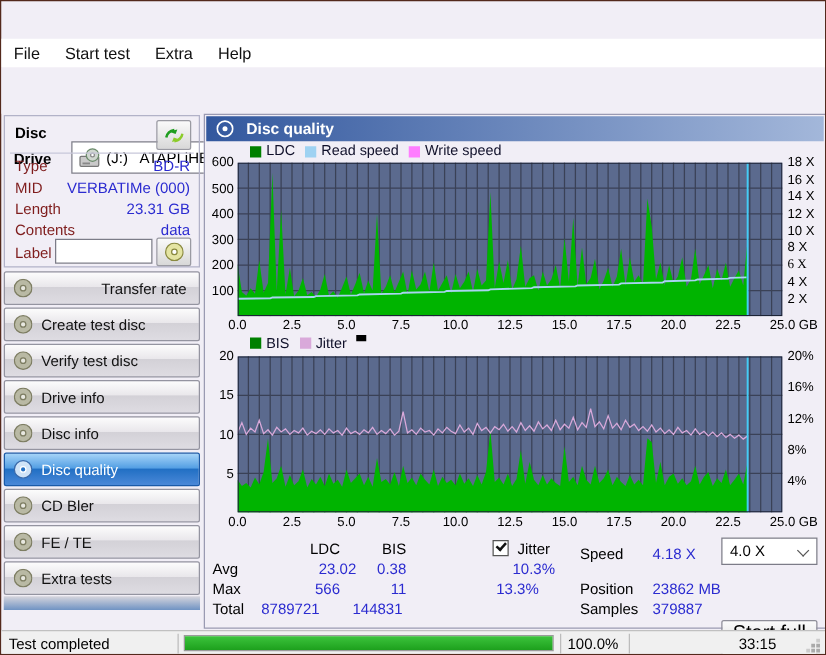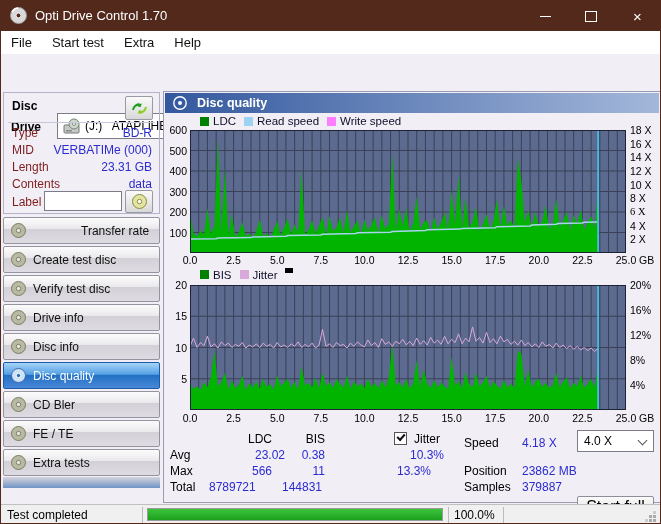--- a/index.html
+++ b/index.html
@@ -64,37 +64,20 @@
   .pframe{position:absolute;left:146px;top:3px;width:296px;height:13px;border:1px solid #9a9a9a;background:#fff;box-sizing:border-box;}
   .pfill{height:100%;background:linear-gradient(#3cc43c,#1da01d);}
   .grip{position:absolute;right:4px;bottom:3px;width:3px;height:3px;background:#aaa;
         box-shadow:-4px 0 #aaa,0 -4px #aaa,-8px 0 #ccc,0 -8px #ccc,-4px -4px #aaa;}
 </style>
 </head>
 <body>
 
 <div id="win">
 
-  <div class="titlebar">
-    <span class="cdico">
-      <svg width="17" height="17">
-          <circle cx="8.5" cy="8.5" r="8" fill="#d9d9d9" stroke="#9a9a9a"></circle>
-          <circle cx="8.5" cy="8.5" r="2.4" fill="#53291c" stroke="#eee"></circle>
-          <path d="M2 5 A7.5 7.5 0 0 1 8 1" stroke="#fff" fill="none" stroke-width="1.6"></path>
-        </svg>
-    </span>
-    <span class="title">Opti Drive Control 1.70</span>
-    <div class="wbtn min">
-        <span class="glyph-min"></span>
-      </div>
-    <div class="wbtn max">
-        <span class="glyph-max"></span>
-      </div>
-    <div class="wbtn close">×</div>
-  </div>
 
   <div class="menubar" id="menubar">
       <div class="menuitem">File</div>
       <div class="menuitem">Start test</div>
       <div class="menuitem">Extra</div>
       <div class="menuitem">Help</div>
     </div>
 
   <div class="toolbar">
     <span class="tlabel" style="left:10px">Drive</span>
@@ -499,16 +482,17 @@
 
   <div class="statusbar">
     <span class="stext" style="left:6px">Test completed</span>
     <div class="ssep" style="left:141px"></div>
     <div class="pframe">
         <div class="pfill" id="pfill" style="width: 100%;"></div>
       </div>
     <div class="ssep" style="left:447px"></div>
     <span class="stext" style="left:453px">100.0%</span>
     <div class="ssep" style="left:502px"></div>
+    <span class="stext" style="left:505px;width:115px;text-align:right">33:15</span>
     <div class="grip"></div>
   </div>
 
 </div>
 
 </body></html>

